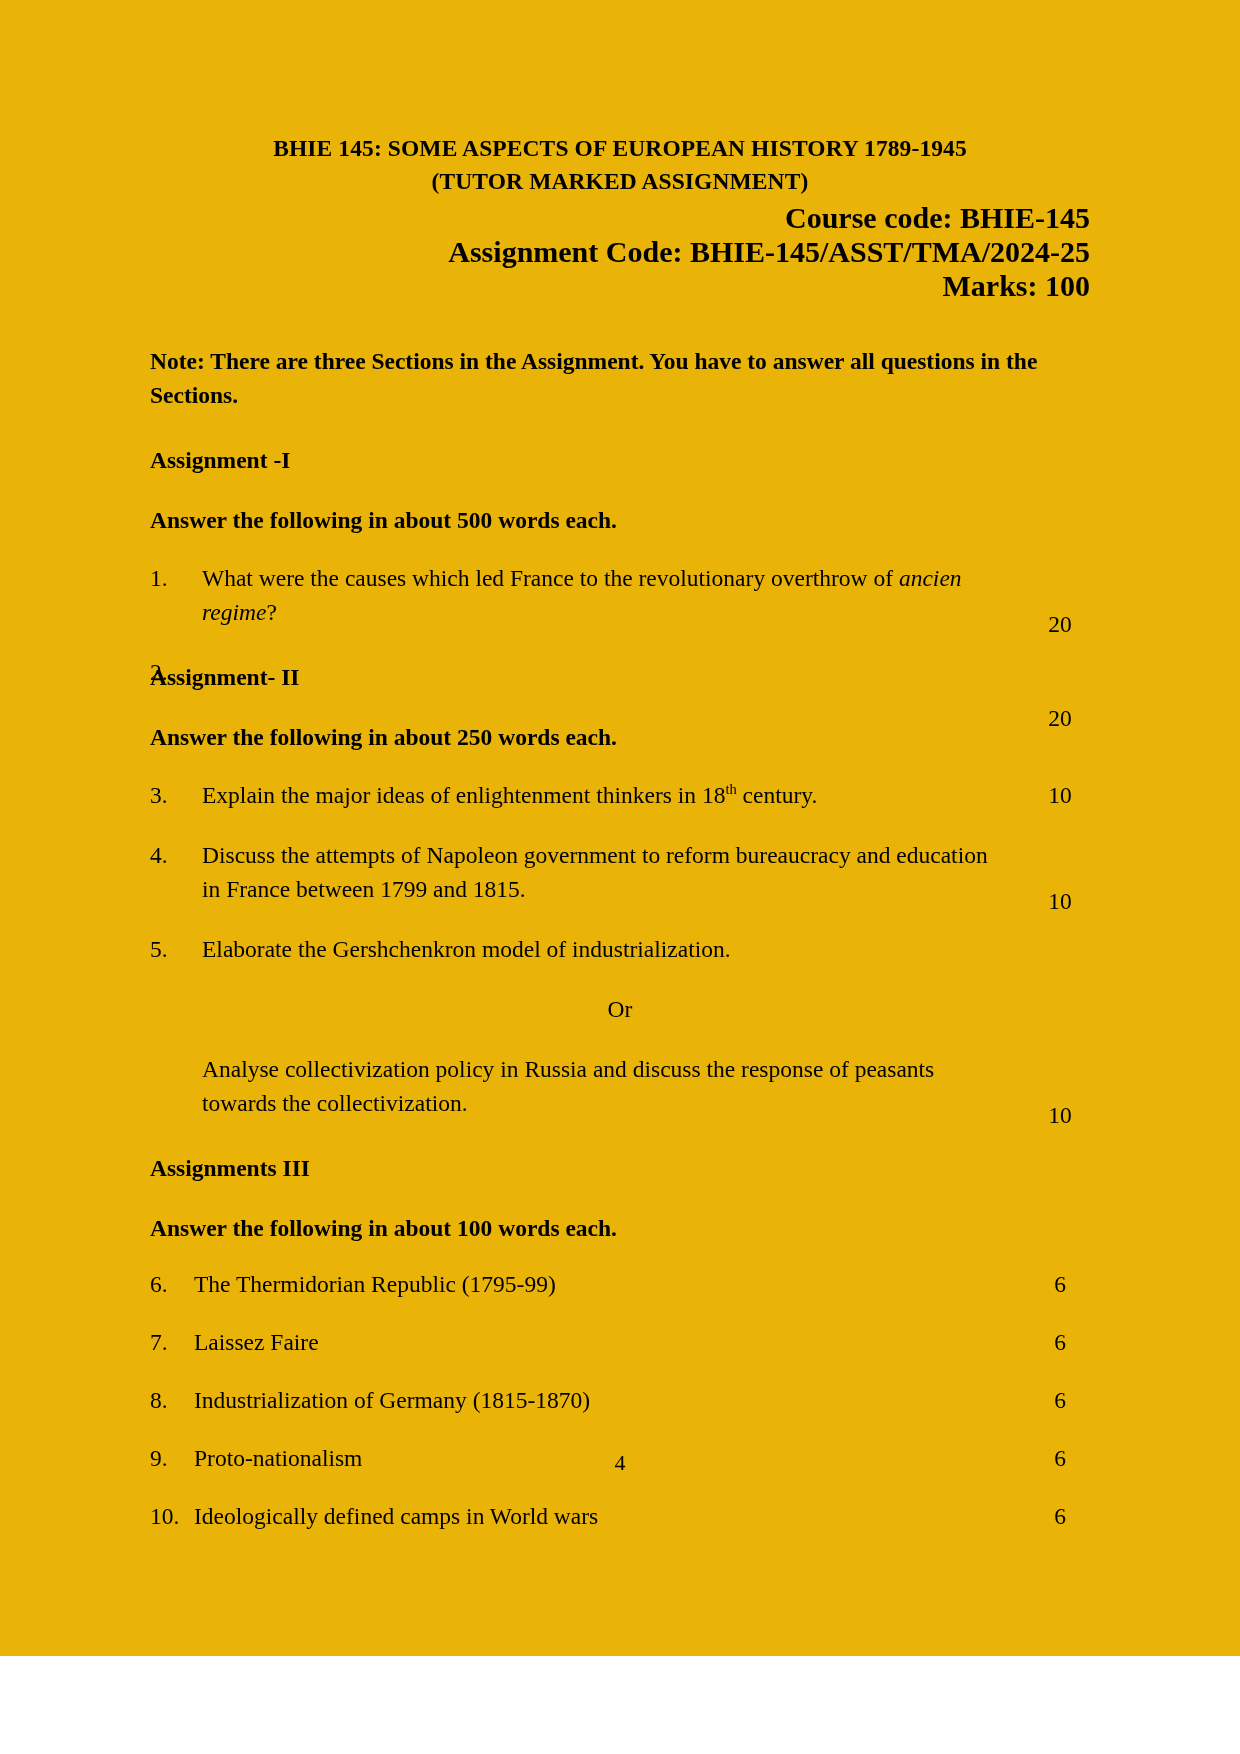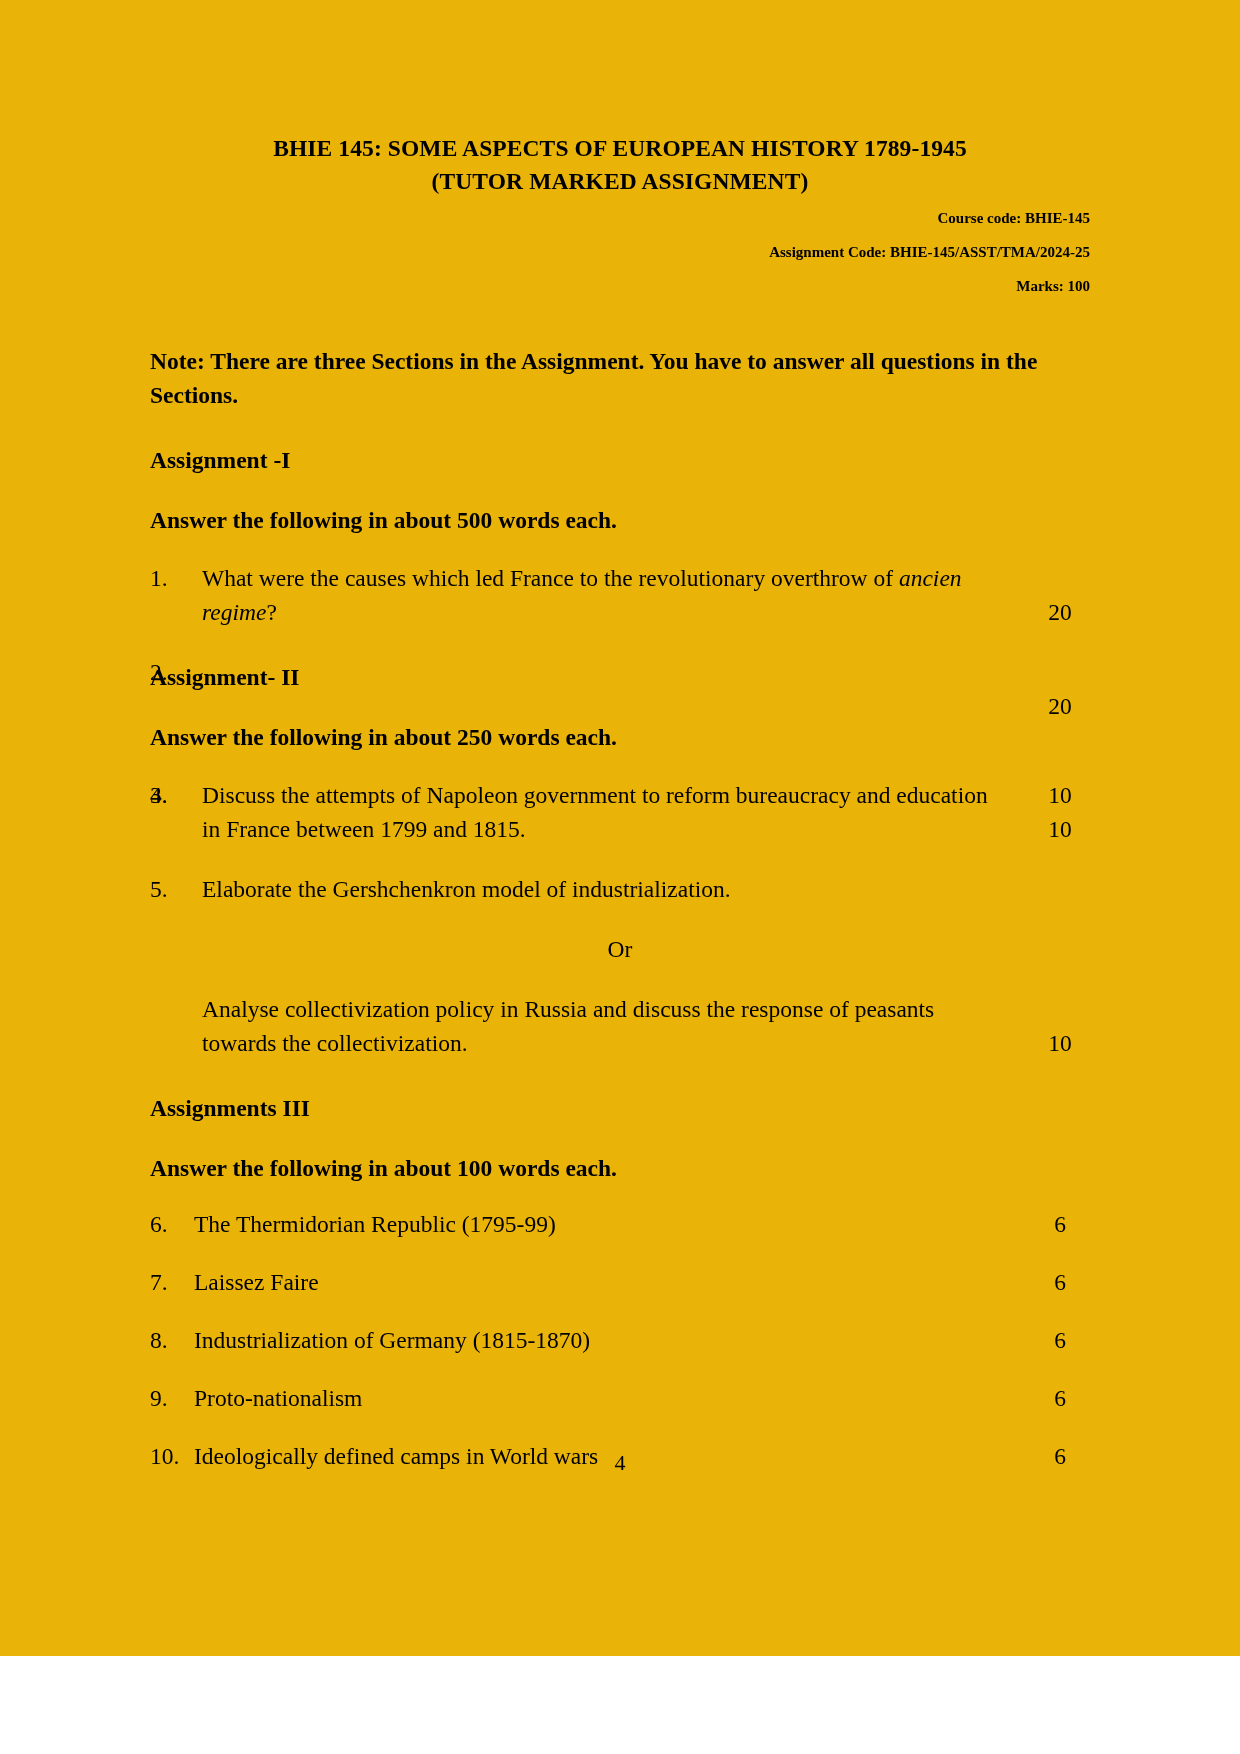--- a/index.html
+++ b/index.html
@@ -38,21 +38,21 @@
     text-align: center;
     letter-spacing: 0.1px;
   }
   .doc-title .line2 {
     display: block;
   }
   .meta-block {
     margin-top: 3px;
     text-align: right;
     font-weight: bold;
-    font-size: 15px;
+    font-size: 30px;
     line-height: 34px;
     padding-right: 0px;
   }
   .meta-block div { white-space: nowrap; }
 
   .note {
     margin-top: 41px;
     font-weight: bold;
     font-size: 23.5px;
     line-height: 34px;
@@ -95,21 +95,21 @@
   }
   .marks {
     position: absolute;
     right: 0;
     width: 60px;
     text-align: center;
     font-size: 23.5px;
     line-height: 34px;
   }
   .marks.row0 { top: 0; }
-  .marks.row1 { top: 34px; }
+  .marks.row1 { top: 46px; }
 
   .italic { font-style: italic; }
   sup {
     font-size: 0.62em;
     vertical-align: super;
     line-height: 0;
   }
 
   .or-line {
     margin-top: 26px;
@@ -178,20 +178,21 @@
     <div class="q">
       <span class="q-num">2.</span>
       <span class="marks row1">20</span>
     </div>
 
     <div class="section-head">Assignment- II</div>
     <div class="instruction">Answer the following in about 250 words each.</div>
 
     <div class="q">
       <span class="q-num">3.</span>
+      <div class="q-body"><span>Explain the major ideas of enlightenment thinkers in 18</span><sup>th</sup><span> century.</span></div>
       <span class="marks row0">10</span>
     </div>
 
     <div class="q">
       <span class="q-num">4.</span>
       <div class="q-body">Discuss the attempts of Napoleon government to reform bureaucracy and education in France between 1799 and 1815.</div>
       <span class="marks row1">10</span>
     </div>
 
     <div class="q">

